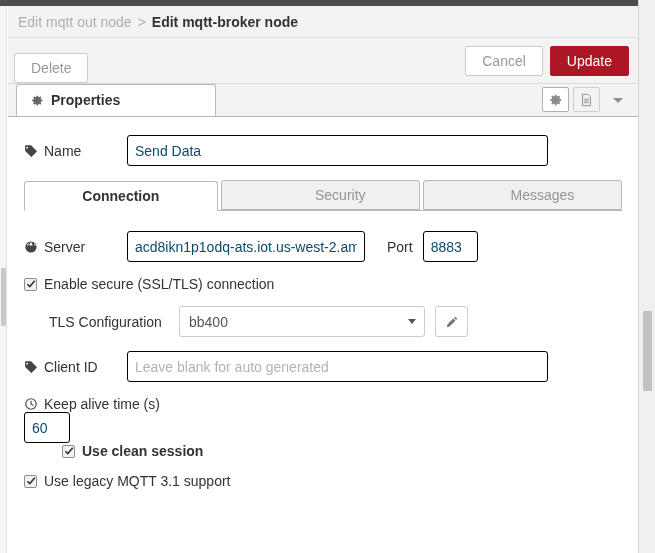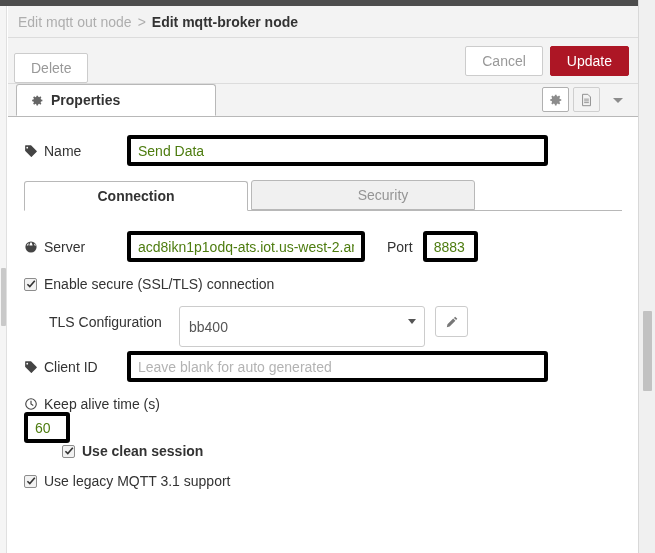--- a/index.html
+++ b/index.html
@@ -192,23 +192,23 @@
     white-space: nowrap;
   }
   .lbl .ico { margin-right: 6px; display: inline-flex; }
   .lbl-name { width: 103px; }
 
   input.txt {
     font-family: "Liberation Sans", sans-serif;
     font-size: 14px;
     height: 31px;
     padding: 8px 7px;
-    border: 4px solid #000000;
+    border: 1px solid #000000;
     border-radius: 3px;
-    color: #4d7c0f;
+    color: #0c4a6e;
     background: #ffffff;
     outline: none;
   }
   input.txt::placeholder { color: #b3b3b3; }
 
   .inp-name { width: 421px; }
 
   .lbl-server { width: 103px; }
   .inp-server { width: 238px; }
   .lbl-port { margin-left: 22px; margin-right: 10px; }
@@ -241,21 +241,21 @@
     position: relative;
     width: 246px;
     height: 31px;
   }
   select.sel {
     -webkit-appearance: none;
     appearance: none;
     font-family: "Liberation Sans", sans-serif;
     font-size: 14px;
     width: 246px;
-    height: 41px;
+    height: 31px;
     padding: 2px 24px 2px 9px;
     border: 1px solid #cccccc;
     border-radius: 3px;
     background: #ffffff;
     color: #555555;
     outline: none;
     cursor: pointer;
   }
   .sel-arrow {
     position: absolute;
@@ -392,20 +392,23 @@
         </div>
         <input class="txt inp-name" type="text" value="Send Data" style="">
       </div>
 
       <div class="inner-tabs">
         <div class="itab active">
           <span>Connection</span>
         </div>
         <div class="itab inactive">
           <span>Security</span>
+        </div>
+        <div class="itab inactive">
+          <span>Messages</span>
         </div>
       </div>
 
       <div class="row">
         <div class="lbl lbl-server">
           <span class="ico">
             <svg width="14" height="14" viewBox="0 0 16 16">
               <circle cx="8" cy="8" r="6.4" fill="#444444"></circle>
               <path fill="#ffffff" d="M8 2.4c-.9.9-1.6 2.3-1.8 3.9h3.6c-.2-1.6-.9-3-1.8-3.9zM4.6 4a6 6 0 0 0-1.5 2.3h1.8c.1-.85.3-1.63.6-2.3zM11.4 4c.3.67.5 1.45.6 2.3h1.8A6 6 0 0 0 11.4 4z"></path>
             </svg>

